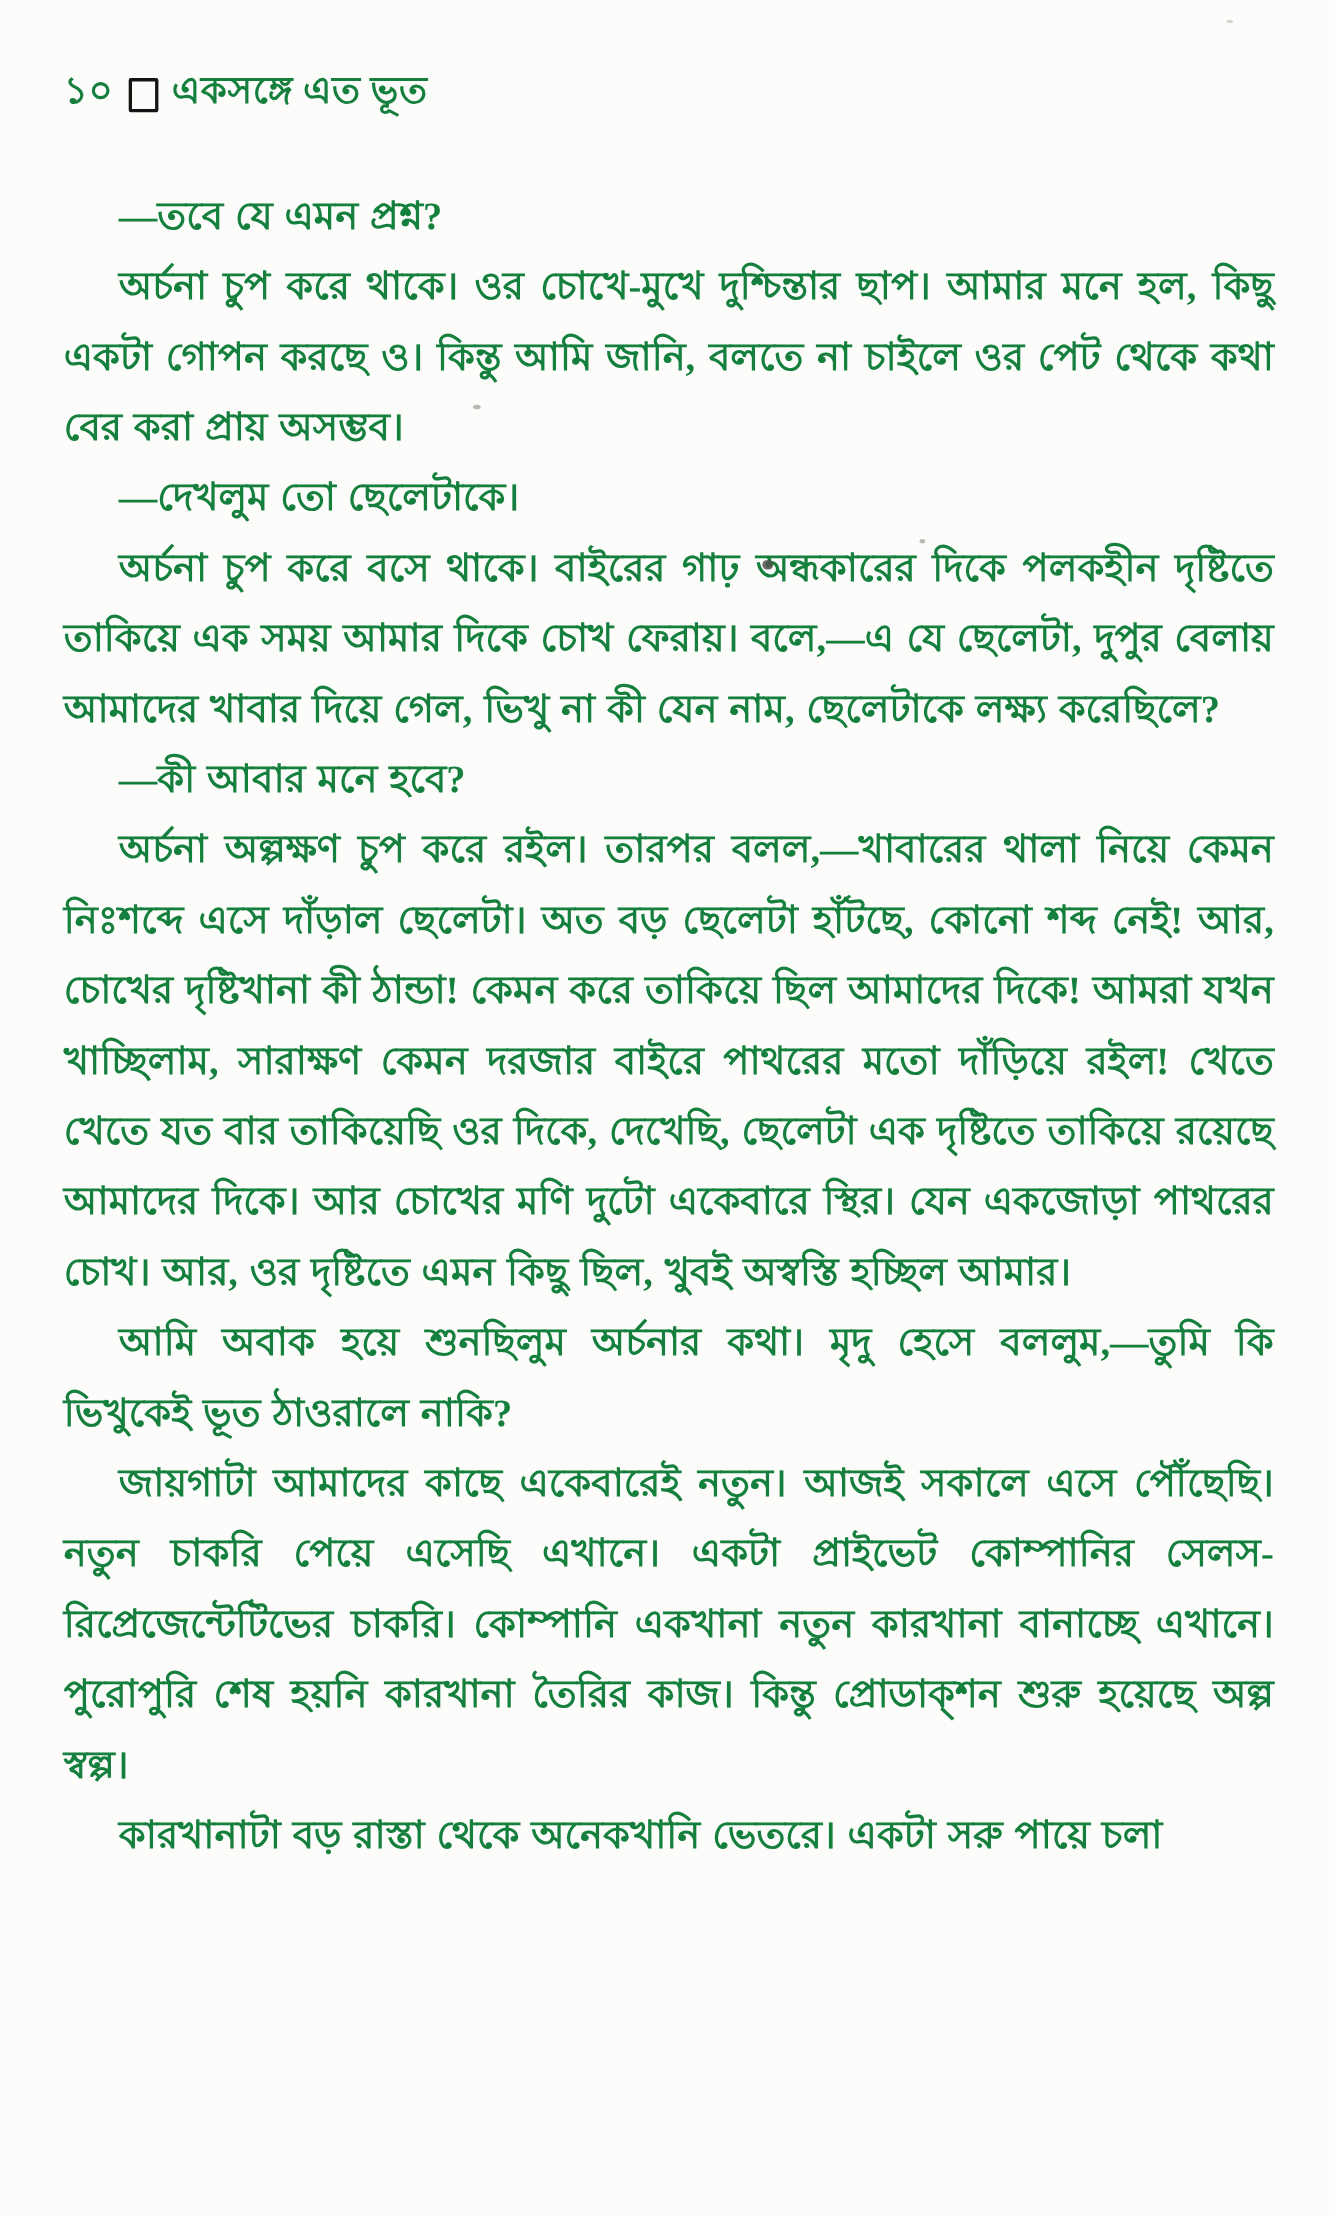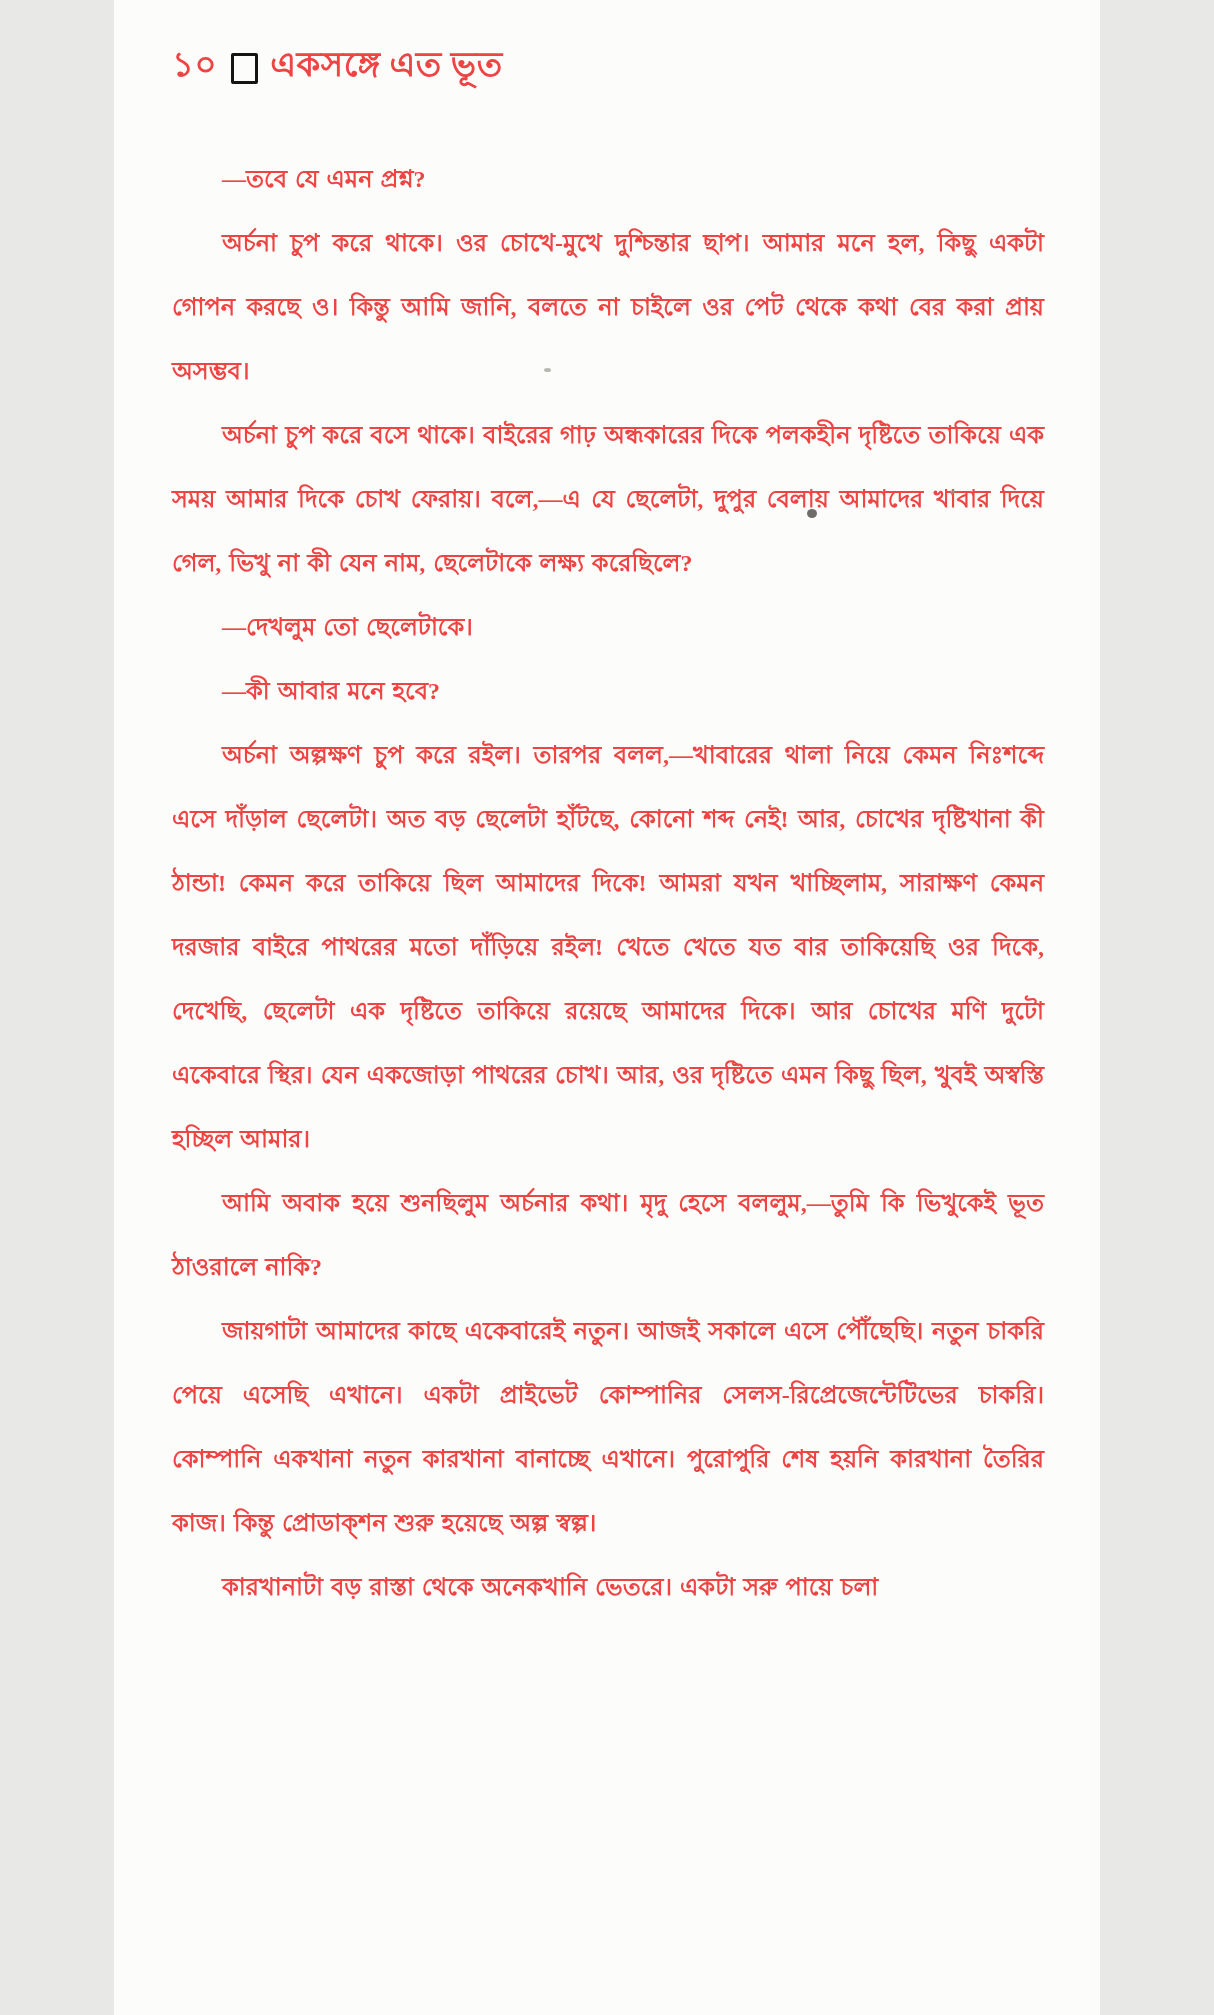--- a/index.html
+++ b/index.html
@@ -2,29 +2,29 @@
 <html lang="bn"><head>
 <meta charset="utf-8">
 <style>
   html, body {
     margin: 0;
     padding: 0;
     background: #e8e8e6;
   }
   .page {
     position: relative;
-    width: 986px;
+    width: 1214px;
     height: 2015px;
     margin: 0 auto;
     background: #fcfcfa;
-    color: #ef4444;
+    color: #15803d;
     font-family: "Liberation Serif", "DejaVu Serif", serif;
     overflow: hidden;
     box-sizing: border-box;
-    padding: 38px 56px 30px 58px;
+    padding: 56px 56px 30px 58px;
   }
   .page-header {
     display: flex;
     align-items: center;
     font-size: 34px;
     font-weight: 700;
     letter-spacing: 0.5px;
     margin-bottom: 52px;
     white-space: nowrap;
   }
@@ -33,21 +33,21 @@
     width: 21px;
     height: 25px;
     border: 3px solid #151412;
     margin: 0 12px 0 14px;
     border-radius: 2px;
     position: relative;
     top: 2px;
   }
   .body-text p {
     margin: 0;
-    font-size: 24px;
+    font-size: 35px;
     font-weight: 700;
     line-height: 64px;
     text-align: justify;
     text-indent: 50px;
     word-spacing: 2px;
   }
   
   .speck {
     position: absolute;
     background: #9a9a94;
@@ -66,22 +66,22 @@
 
   <div class="page-header">
     <span>১০</span>
     <span class="square-bullet"></span>
     <span>একসঙ্গে এত ভূত</span>
   </div>
 
   <div class="body-text">
     <p>—তবে যে এমন প্রশ্ন?</p>
     <p>অর্চনা চুপ করে থাকে। ওর চোখে-মুখে দুশ্চিন্তার ছাপ। আমার মনে হল, কিছু একটা গোপন করছে ও। কিন্তু আমি জানি, বলতে না চাইলে ওর পেট থেকে কথা বের করা প্রায় অসম্ভব।</p>
+    <p>—দেখলুম তো ছেলেটাকে।</p>
     <p>অর্চনা চুপ করে বসে থাকে। বাইরের গাঢ় অন্ধকারের দিকে পলকহীন দৃষ্টিতে তাকিয়ে এক সময় আমার দিকে চোখ ফেরায়। বলে,—এ যে ছেলেটা, দুপুর বেলায় আমাদের খাবার দিয়ে গেল, ভিখু না কী যেন নাম, ছেলেটাকে লক্ষ্য করেছিলে?</p>
-    <p>—দেখলুম তো ছেলেটাকে।</p>
     <p>—কী আবার মনে হবে?</p>
     <p>অর্চনা অল্পক্ষণ চুপ করে রইল। তারপর বলল,—খাবারের থালা নিয়ে কেমন নিঃশব্দে এসে দাঁড়াল ছেলেটা। অত বড় ছেলেটা হাঁটছে, কোনো শব্দ নেই! আর, চোখের দৃষ্টিখানা কী ঠান্ডা! কেমন করে তাকিয়ে ছিল আমাদের দিকে! আমরা যখন খাচ্ছিলাম, সারাক্ষণ কেমন দরজার বাইরে পাথরের মতো দাঁড়িয়ে রইল! খেতে খেতে যত বার তাকিয়েছি ওর দিকে, দেখেছি, ছেলেটা এক দৃষ্টিতে তাকিয়ে রয়েছে আমাদের দিকে। আর চোখের মণি দুটো একেবারে স্থির। যেন একজোড়া পাথরের চোখ। আর, ওর দৃষ্টিতে এমন কিছু ছিল, খুবই অস্বস্তি হচ্ছিল আমার।</p>
     <p>আমি অবাক হয়ে শুনছিলুম অর্চনার কথা। মৃদু হেসে বললুম,—তুমি কি ভিখুকেই ভূত ঠাওরালে নাকি?</p>
     <p>জায়গাটা আমাদের কাছে একেবারেই নতুন। আজই সকালে এসে পৌঁছেছি। নতুন চাকরি পেয়ে এসেছি এখানে। একটা প্রাইভেট কোম্পানির সেলস-রিপ্রেজেন্টেটিভের চাকরি। কোম্পানি একখানা নতুন কারখানা বানাচ্ছে এখানে। পুরোপুরি শেষ হয়নি কারখানা তৈরির কাজ। কিন্তু প্রোডাক্শন শুরু হয়েছে অল্প স্বল্প।</p>
     <p>কারখানাটা বড় রাস্তা থেকে অনেকখানি ভেতরে। একটা সরু পায়ে চলা</p>
   </div>
 
   <div class="speck speck-1"></div>
   <div class="speck speck-2"></div>
   <div class="speck speck-3"></div>

